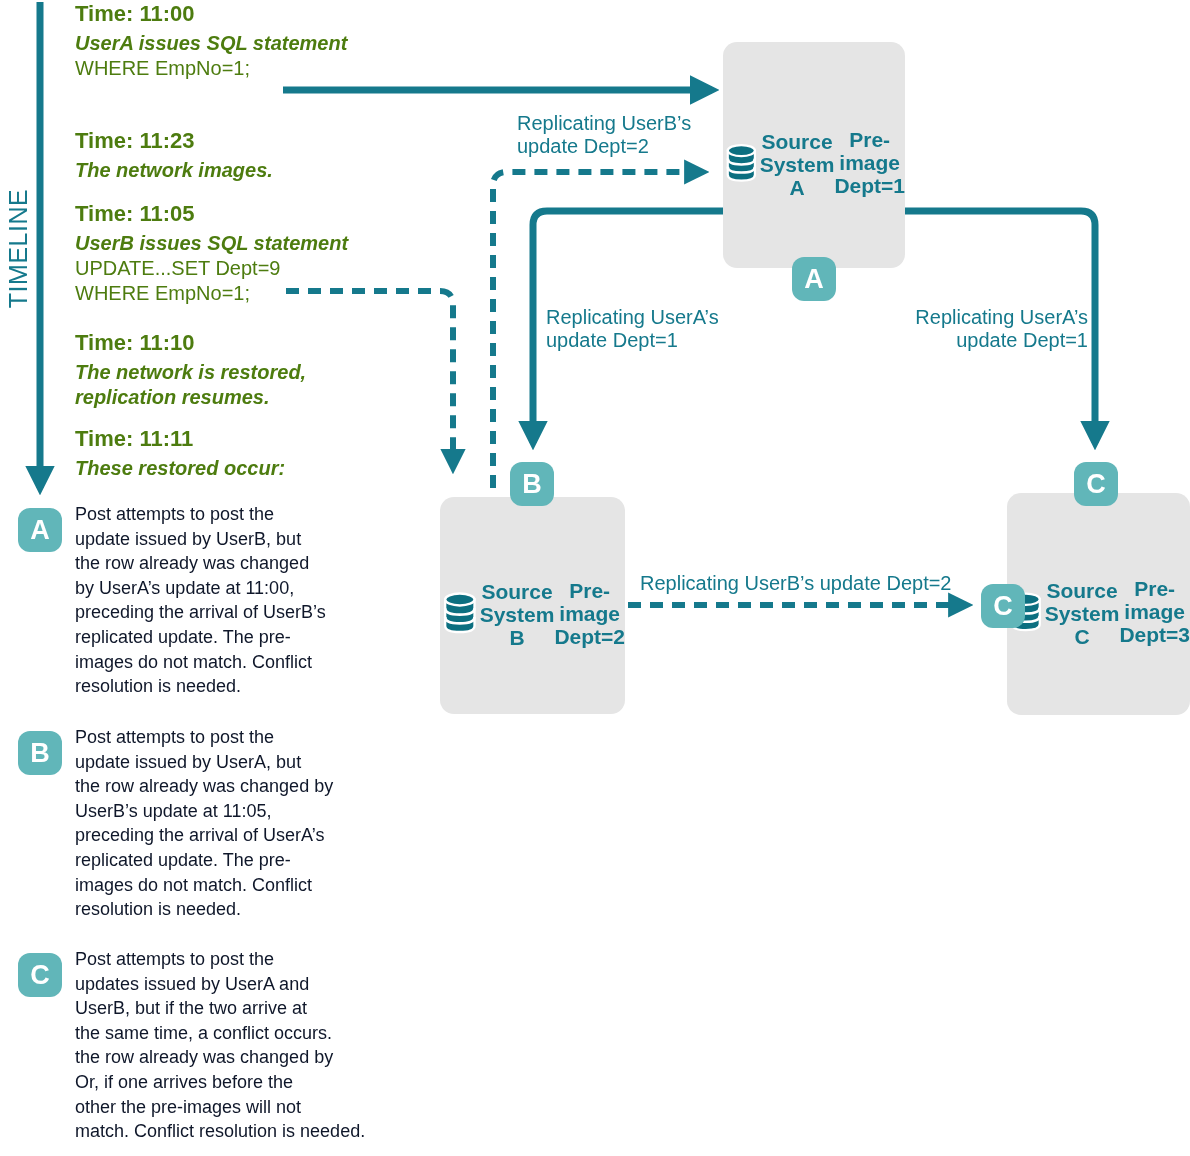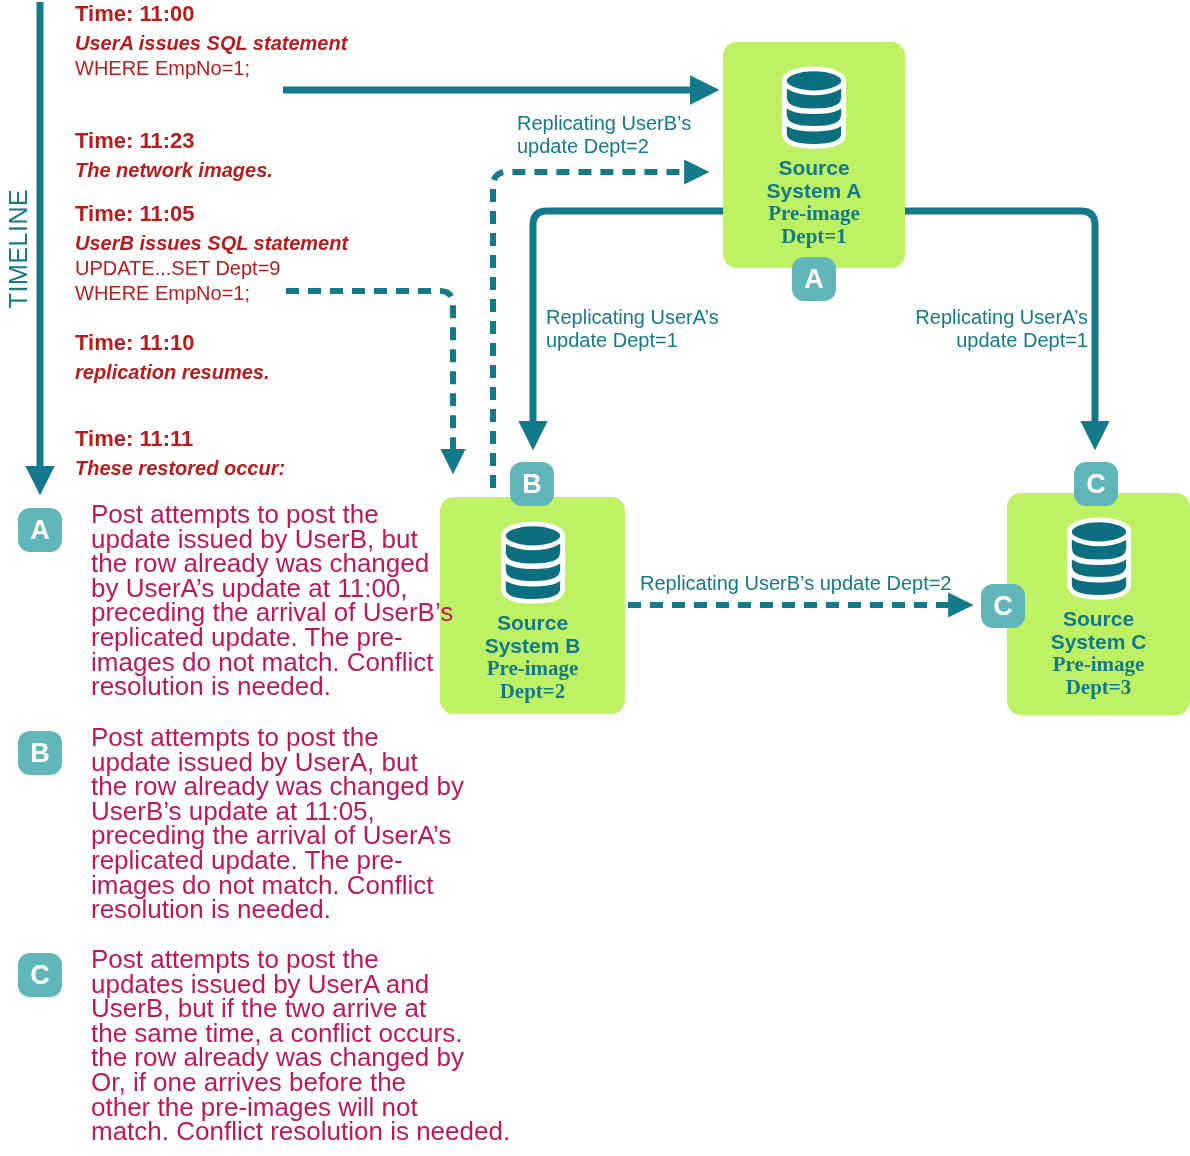--- a/index.html
+++ b/index.html
@@ -14,58 +14,58 @@
   .wire.dashed{stroke-width:6;stroke-dasharray:13 9;}
   .wire.axis{stroke-width:7;}
 
   
   .timeline-label{
     position:absolute;left:-57px;top:234px;width:150px;text-align:center;
     transform:rotate(-90deg);color:#15798c;font-size:25px;letter-spacing:.5px;
   }
 
   
-  .ev{position:absolute;left:75px;color:#b91c1c;}
+  .ev{position:absolute;left:75px;color:#4d7c0f;}
   .ev .t{font-size:22px;line-height:26px;font-weight:bold;margin-bottom:4px;}
   .ev .l{font-size:20px;line-height:25px;}
   .ev .l.b{font-weight:bold;font-style:italic;}
 
   
   .sys{
-    position:absolute;background:#bef264;border-radius:14px;
-    display:flex;flex-direction:column;align-items:center;
-    padding-top:21px;box-sizing:border-box;
+    position:absolute;background:#e5e5e5;border-radius:14px;
+    display:flex;flex-direction:row;align-items:center;
+    padding-top:15px;box-sizing:border-box;
   }
   .sys .name,.sys .pre{
     color:#15798c;font-weight:bold;font-size:21px;line-height:23px;
     text-align:center;white-space:pre-line;
   }
   .sys .name{margin-top:3px;}
-  .sys .pre{margin-top:0;font-family:Liberation Serif, serif;}
+  .sys .pre{margin-top:0;}
   .db-icon{display:block;}
   .db-fill{fill:#0c6f80;stroke:#ffffff;stroke-width:6;}
   .db-band{fill:none;stroke:#ffffff;stroke-width:7;}
 
   
   .badge{
     position:absolute;width:44px;height:44px;border-radius:12px;background:#61b6b9;
     color:#fff;font-weight:bold;font-size:27px;
     display:flex;align-items:center;justify-content:center;
   }
 
   
   .flow-label{
     position:absolute;color:#15798c;font-size:20px;line-height:23px;white-space:pre-line;
   }
   .flow-label.right{text-align:right;}
 
   
   .conf-text{
-    position:absolute;left:75px;width:430px;color:#be185d;
-    font-size:26px;line-height:24.6px;white-space:pre-line;margin-left:16px;
+    position:absolute;left:75px;width:430px;color:#0f172a;
+    font-size:18px;line-height:24.6px;white-space:pre-line;
   }
 </style>
 </head>
 <body>
 
 <div class="stage">
 
   <svg class="wires" width="1190" height="1156" viewBox="0 0 1190 1156">
     <defs>
       <marker id="arw" viewBox="0 0 10 10" refX="7.5" refY="5" markerWidth="4.2" markerHeight="4.2" orient="auto-start-reverse">
@@ -93,20 +93,21 @@
     <div class="l b">The network images.</div>
   </div>
   <div class="ev" style="top:201px">
     <div class="t">Time: 11:05</div>
     <div class="l b">UserB issues SQL statement</div>
     <div class="l">UPDATE...SET Dept=9</div>
     <div class="l">WHERE EmpNo=1;</div>
   </div>
   <div class="ev" style="top:330px">
     <div class="t">Time: 11:10</div>
+    <div class="l b">The network is restored,</div>
     <div class="l b">replication resumes.</div>
   </div>
   <div class="ev" style="top:426px">
     <div class="t">Time: 11:11</div>
     <div class="l b">These restored occur:</div>
   </div>
 
   <div class="sys" style="left:723px;top:42px;width:182px;height:226px">
     <svg class="db-icon" width="80" height="90" viewBox="0 0 100 112">
       <path class="db-fill" d="M13 22 V88 q0 16 37 16 t37 -16 V22 Z"></path>

